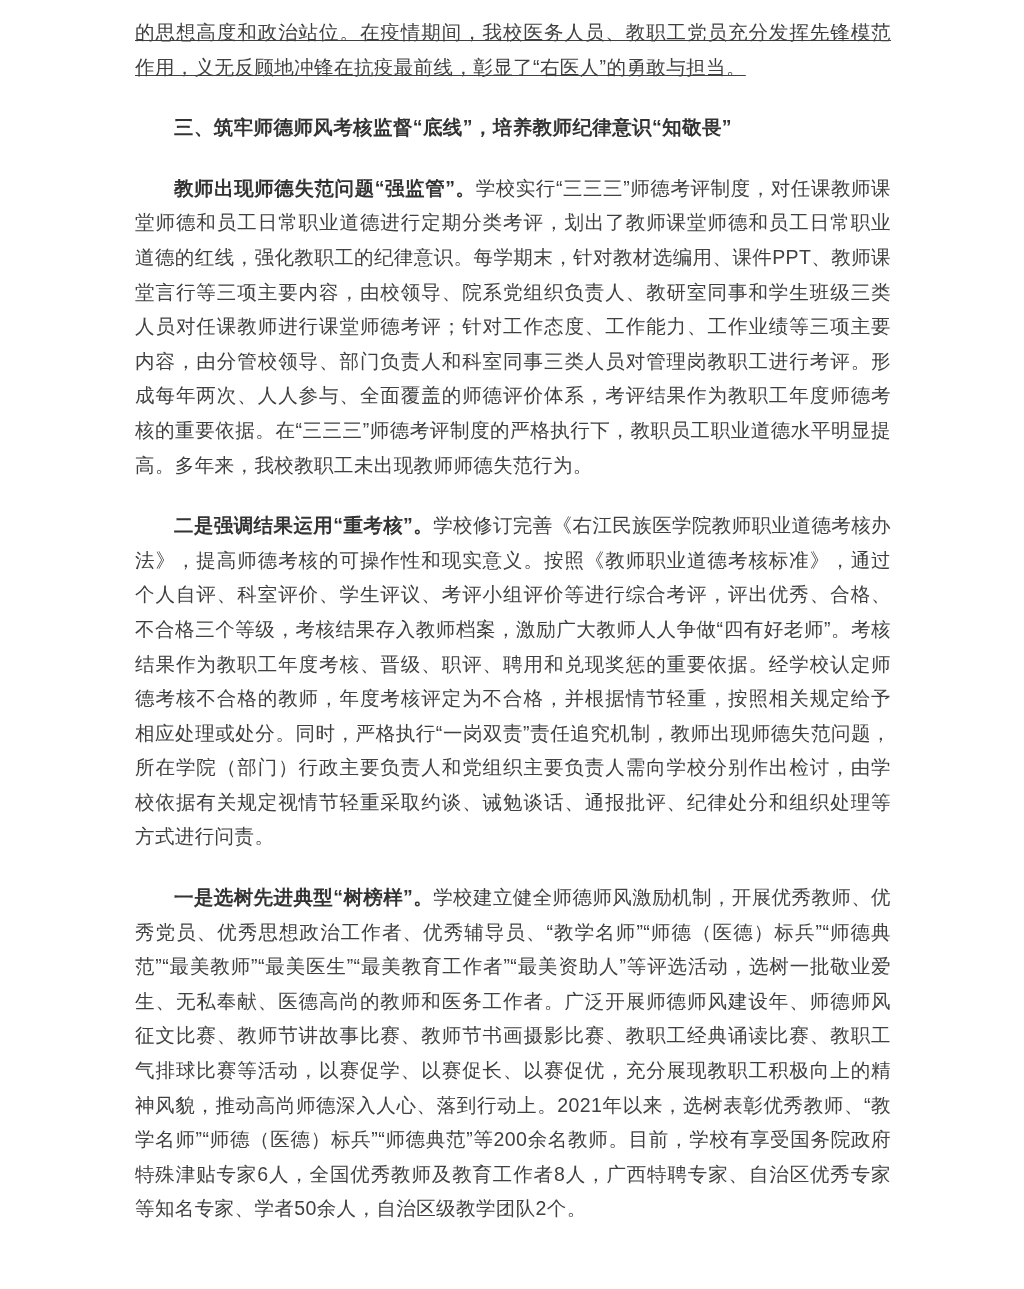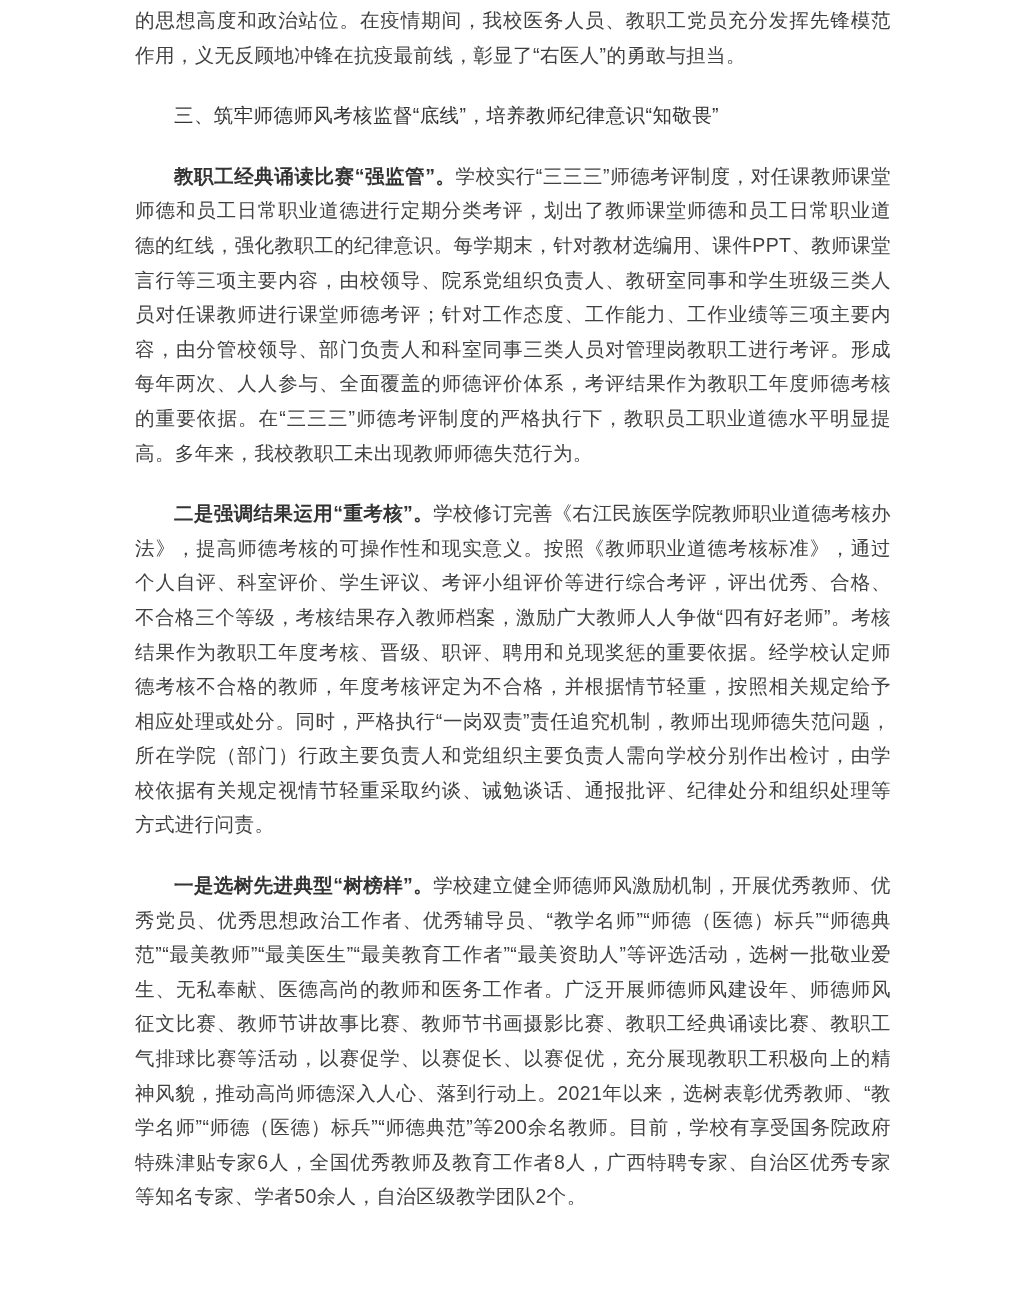--- a/index.html
+++ b/index.html
@@ -22,43 +22,43 @@
   }
   .para, .heading {
     margin: 26px 0;
     font-size: 19.5px;
     line-height: 34.6px;
     letter-spacing: 0.4px;
     text-align: justify;
     color: var(--text-color, #404040);
     font-weight: 400;
   }
-  .doc > :first-child { margin-top: 0; }
+  .doc > :first-child { margin-top: 12px; text-decoration: underline; }
   .doc > :last-child { margin-bottom: 8px; }
   .para { text-indent: 2em; }
   .para.no-indent { text-indent: 0; }
   .heading {
     text-indent: 2em;
-    font-weight: 400;
+    font-weight: 700;
     color: var(--bold-color, #333333);
   }
   .lead {
     font-weight: 700;
     color: var(--bold-color, #333333);
   }
 </style>
 </head>
 <body style="--page-bg: #ffffff; --text-color: #404040; --bold-color: #333333;">
 
 <main class="doc">
 
   <p class="para no-indent"><span>的思想高度和政治站位。在疫情期间，我校医务人员、教职工党员充分发挥先锋模范作用，义无反顾地冲锋在抗疫最前线，彰显了“右医人”的勇敢与担当。</span></p>
 
   <h2 class="heading"><span>三、筑牢师德师风考核监督“底线”，培养教师纪律意识“知敬畏”</span></h2>
 
-  <p class="para"><strong class="lead">教职工经典诵读比赛“强监管”。</strong><span>学校实行“三三三”师德考评制度，对任课教师课堂师德和员工日常职业道德进行定期分类考评，划出了教师课堂师德和员工日常职业道德的红线，强化教职工的纪律意识。每学期末，针对教材选编用、课件PPT、教师课堂言行等三项主要内容，由校领导、院系党组织负责人、教研室同事和学生班级三类人员对任课教师进行课堂师德考评；针对工作态度、工作能力、工作业绩等三项主要内容，由分管校领导、部门负责人和科室同事三类人员对管理岗教职工进行考评。形成每年两次、人人参与、全面覆盖的师德评价体系，考评结果作为教职工年度师德考核的重要依据。在“三三三”师德考评制度的严格执行下，教职员工职业道德水平明显提高。多年来，我校教职工未出现教师师德失范行为。</span></p>
+  <p class="para"><strong class="lead">教师出现师德失范问题“强监管”。</strong><span>学校实行“三三三”师德考评制度，对任课教师课堂师德和员工日常职业道德进行定期分类考评，划出了教师课堂师德和员工日常职业道德的红线，强化教职工的纪律意识。每学期末，针对教材选编用、课件PPT、教师课堂言行等三项主要内容，由校领导、院系党组织负责人、教研室同事和学生班级三类人员对任课教师进行课堂师德考评；针对工作态度、工作能力、工作业绩等三项主要内容，由分管校领导、部门负责人和科室同事三类人员对管理岗教职工进行考评。形成每年两次、人人参与、全面覆盖的师德评价体系，考评结果作为教职工年度师德考核的重要依据。在“三三三”师德考评制度的严格执行下，教职员工职业道德水平明显提高。多年来，我校教职工未出现教师师德失范行为。</span></p>
 
   <p class="para"><strong class="lead">二是强调结果运用“重考核”。</strong><span>学校修订完善《右江民族医学院教师职业道德考核办法》，提高师德考核的可操作性和现实意义。按照《教师职业道德考核标准》，通过个人自评、科室评价、学生评议、考评小组评价等进行综合考评，评出优秀、合格、不合格三个等级，考核结果存入教师档案，激励广大教师人人争做“四有好老师”。考核结果作为教职工年度考核、晋级、职评、聘用和兑现奖惩的重要依据。经学校认定师德考核不合格的教师，年度考核评定为不合格，并根据情节轻重，按照相关规定给予相应处理或处分。同时，严格执行“一岗双责”责任追究机制，教师出现师德失范问题，所在学院（部门）行政主要负责人和党组织主要负责人需向学校分别作出检讨，由学校依据有关规定视情节轻重采取约谈、诫勉谈话、通报批评、纪律处分和组织处理等方式进行问责。</span></p>
 
 
   <p class="para"><strong class="lead">一是选树先进典型“树榜样”。</strong><span>学校建立健全师德师风激励机制，开展优秀教师、优秀党员、优秀思想政治工作者、优秀辅导员、“教学名师”“师德（医德）标兵”“师德典范”“最美教师”“最美医生”“最美教育工作者”“最美资助人”等评选活动，选树一批敬业爱生、无私奉献、医德高尚的教师和医务工作者。广泛开展师德师风建设年、师德师风征文比赛、教师节讲故事比赛、教师节书画摄影比赛、教职工经典诵读比赛、教职工气排球比赛等活动，以赛促学、以赛促长、以赛促优，充分展现教职工积极向上的精神风貌，推动高尚师德深入人心、落到行动上。2021年以来，选树表彰优秀教师、“教学名师”“师德（医德）标兵”“师德典范”等200余名教师。目前，学校有享受国务院政府特殊津贴专家6人，全国优秀教师及教育工作者8人，广西特聘专家、自治区优秀专家等知名专家、学者50余人，自治区级教学团队2个。</span></p>
 
 </main>
 
 </body></html>

